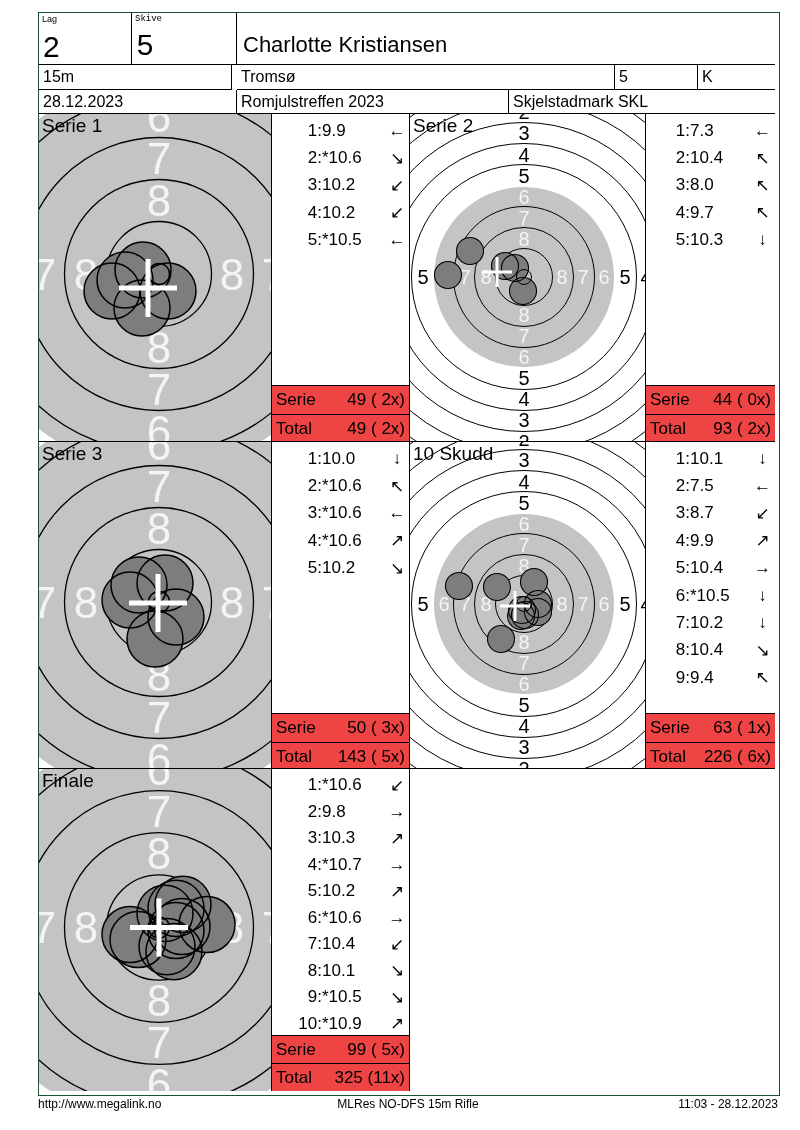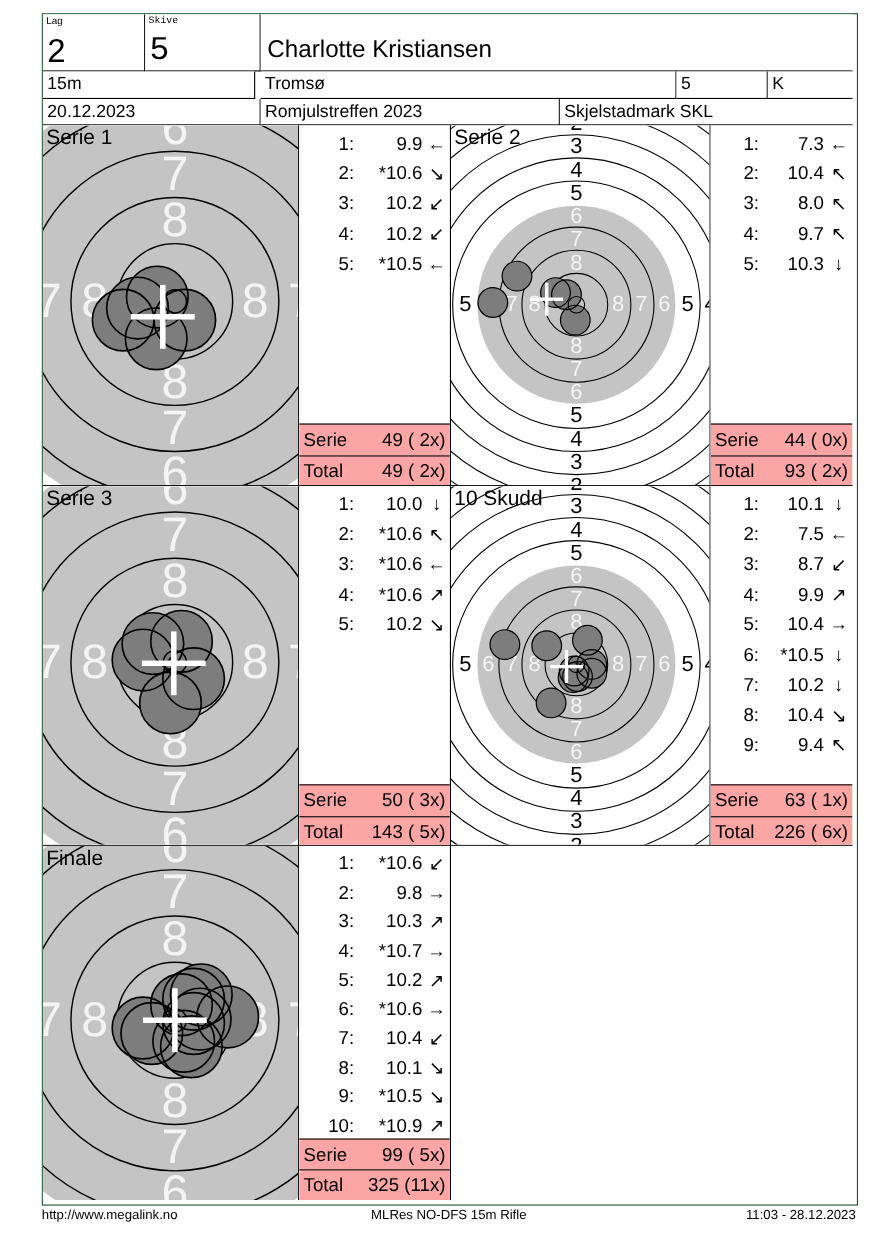--- a/index.html
+++ b/index.html
@@ -24,25 +24,25 @@
   svg text{font-family:"Liberation Sans",sans-serif;}
   .tgt-label{position:absolute;left:3px;top:1px;font-size:19px;z-index:3;}
 
   
   .score-rows{position:absolute;left:0;top:0;right:0;padding-top:3px;}
   .shot-row{display:grid;align-items:center;font-size:17px;height:27.4px;}
   .dense .shot-row{height:26.5px;}
   .w1 .shot-row{grid-template-columns:50px 62px 1fr;}
   .w2 .shot-row{grid-template-columns:44px 59px 1fr;}
   .shot-row .num{text-align:right;}
-  .shot-row .val{text-align:right;}
+  .shot-row .val{}
   .shot-row .arr{text-align:center;font-size:17px;padding-left:1px;}
   .sum-row{position:absolute;left:0;right:0;border-top:1px solid #000;display:flex;
            justify-content:space-between;align-items:center;padding:0 4px;font-size:17px;
-           box-sizing:border-box;background:#fca5a5;}
+           box-sizing:border-box;background:#ef4444;}
   .sr{top:271px;height:29px;}
   .tr{top:300px;height:28px;}
   .sr-f{top:266px;height:28px;}
   .tr-f{top:294px;height:28px;}
 
   
   .footer{position:absolute;left:38px;top:1097px;width:740px;height:16px;font-size:12px;}
   .footer .f-left{position:absolute;left:0;top:0;}
   .footer .f-center{position:absolute;left:50%;transform:translateX(-50%);top:0;}
   .footer .f-right{position:absolute;right:0;top:0;}
@@ -72,21 +72,21 @@
       <span class="mid-text">Tromsø</span>
     </div>
     <div class="cell" style="left:576px;top:52px;width:83px;height:25px;">
       <span class="mid-text">5</span>
     </div>
     <div class="cell no-r" style="left:659px;top:52px;width:77px;height:25px;">
       <span class="mid-text">K</span>
     </div>
 
     <div class="cell" style="left:0;top:77px;width:198px;height:24px;">
-      <span class="mid-text">20.12.2023</span>
+      <span class="mid-text">28.12.2023</span>
     </div>
     <div class="cell" style="left:198px;top:77px;width:272px;height:24px;">
       <span class="mid-text">Romjulstreffen 2023</span>
     </div>
     <div class="cell no-r" style="left:470px;top:77px;width:266px;height:24px;">
       <span class="mid-text">Skjelstadmark SKL</span>
     </div>
 
     <div class="cell tgt-cell" style="left:0;top:101px;width:233px;height:328px;">
       <svg viewBox="0 0 232 327" preserveAspectRatio="none">

